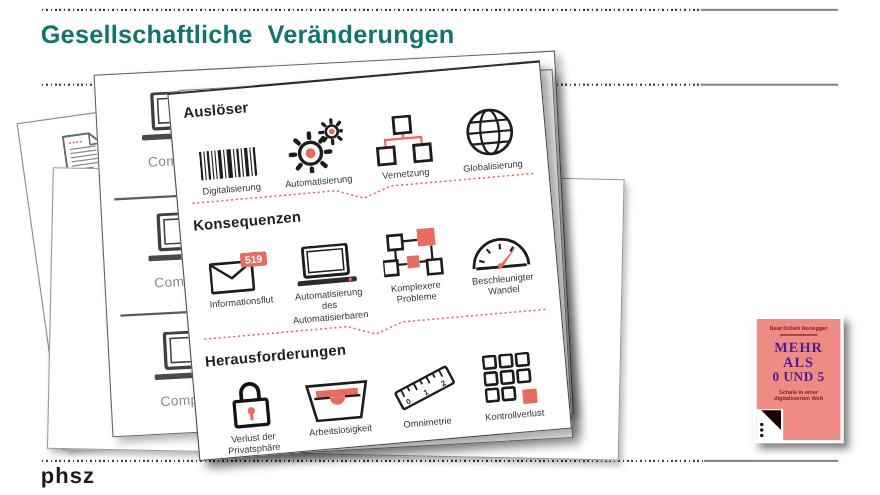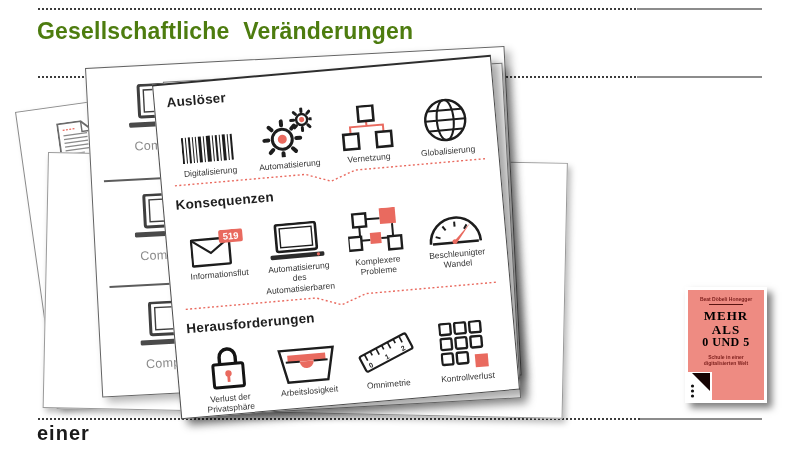--- a/index.html
+++ b/index.html
@@ -5,21 +5,21 @@
   * { margin:0; padding:0; box-sizing:border-box; }
   body { font-family:"Liberation Sans", sans-serif; background:#ffffff; }
   .stage { position:relative; width:800px; height:450px; background:#fff; overflow:hidden; }
 
   
   .rule-dot { position:absolute; height:2px;
     background-image:repeating-linear-gradient(to right,#3c3c3c 0 1.5px,transparent 1.5px 4px); }
   .rule-solid { position:absolute; height:2px; background:#8c8c8c; }
 
   .page-title { position:absolute; left:37px; top:18px; font-size:23px; font-weight:bold;
-    color:#4d7c0f; letter-spacing:.2px; word-spacing:7px; }
+    color:#0f766e; letter-spacing:.2px; word-spacing:7px; }
 
   .footer-logo { position:absolute; left:37px; top:422px; font-size:20px; font-weight:bold;
     color:#1a1a1a; letter-spacing:1px; }
 
   
   .card { position:absolute; background:#fff; }
   .card-left { left:15px; top:112px; width:220px; height:300px; border:1px solid #8a8a8a;
     transform:rotate(-8deg); transform-origin:top left; box-shadow:4px 4px 6px rgba(0,0,0,.25); z-index:1; }
   .card-flat { left:48px; top:152px; width:520px; height:256px; border:1px solid #9a9a9a;
     transform:rotate(1.2deg); transform-origin:top left; box-shadow:3px 4px 6px rgba(0,0,0,.28); z-index:2; }
@@ -51,21 +51,21 @@
   .vdiv-wrap { text-align:center; margin:3px 0 1px; height:13px; }
 
   svg text { font-family:"Liberation Sans", sans-serif; }
 
   
   .book { position:absolute; left:685px; top:287px; width:82px; height:116px; background:#fff;
     padding:3px; box-shadow:5px 5px 7px rgba(0,0,0,.5); z-index:6; }
   .book-cover { position:relative; width:100%; height:100%; background:#ee8b82; text-align:center; }
   .book-author { padding-top:6px; font-size:5px; font-weight:bold; color:#7c1f1c; }
   .book-author-rule { width:46%; height:1px; background:#5a1512; margin:2px auto 4px; }
-  .book-title { font-family:"Liberation Serif", serif; font-weight:bold; color:#000000;
+  .book-title { font-family:"Liberation Serif", serif; font-weight:bold; color:#4c1d95;
     font-size:13px; line-height:1.05; letter-spacing:1px; }
   .book-title-l3 { font-size:12px; letter-spacing:.5px; }
   .book-sub { margin-top:5px; font-size:5px; line-height:1.3; font-weight:bold; color:#7c1f1c; }
   .hep-corner { position:absolute; left:0; bottom:0; width:24px; height:28px; background:#fff; }
 </style>
 </head>
 <body>
 
 <div class="stage">
 
@@ -73,21 +73,21 @@
   <div class="rule-solid" style="left:637px; top:8px; width:125px;"></div>
 
   <div class="page-title">Gesellschaftliche Veränderungen</div>
 
   <div class="rule-dot" style="left:38px; top:76px; width:599px;"></div>
   <div class="rule-solid" style="left:637px; top:76px; width:125px;"></div>
 
   <div class="rule-dot" style="left:38px; top:418px; width:602px;"></div>
   <div class="rule-solid" style="left:640px; top:418px; width:122px;"></div>
 
-  <div class="footer-logo">einer</div>
+  <div class="footer-logo">phsz</div>
 
   <div class="card card-left">
     <div style="position:absolute; left:38px; top:16px;">
       <svg width="36" height="44" viewBox="0 0 38 46">
         <path d="M1 1 H26 L37 12 V45 H1 Z" fill="#fff" stroke="#6b6b6b" stroke-width="2"></path>
         <path d="M26 1 V12 H37" fill="none" stroke="#6b6b6b" stroke-width="1.5"></path>
         <line x1="6" y1="8" x2="20" y2="8" stroke="#e96a5f" stroke-width="1.4" stroke-dasharray="2 1.5"></line>
         <g stroke="#8a8a8a" stroke-width="1.3">
           <line x1="6" y1="14" x2="31" y2="14"></line>
             <line x1="6" y1="18" x2="31" y2="18"></line>

